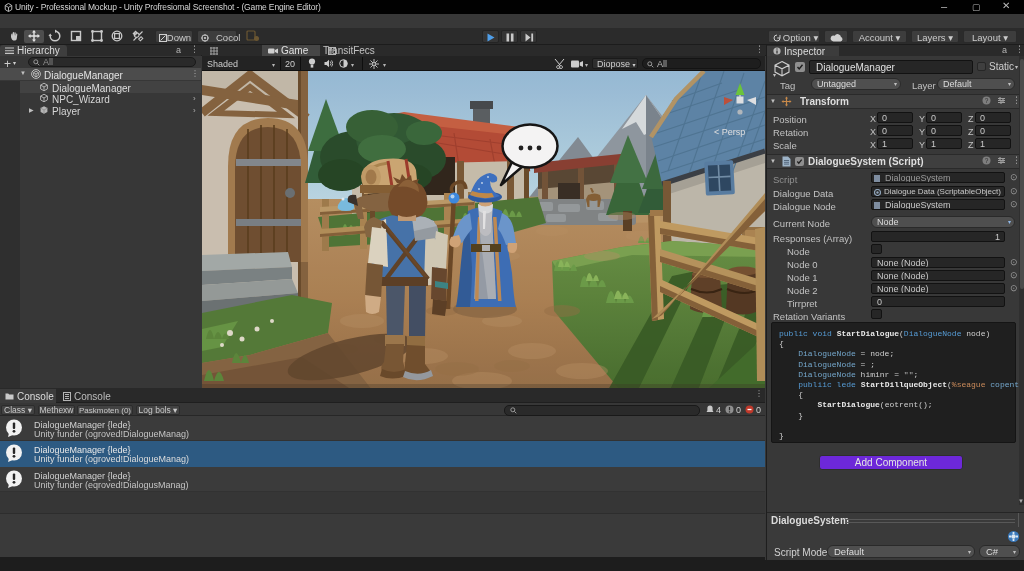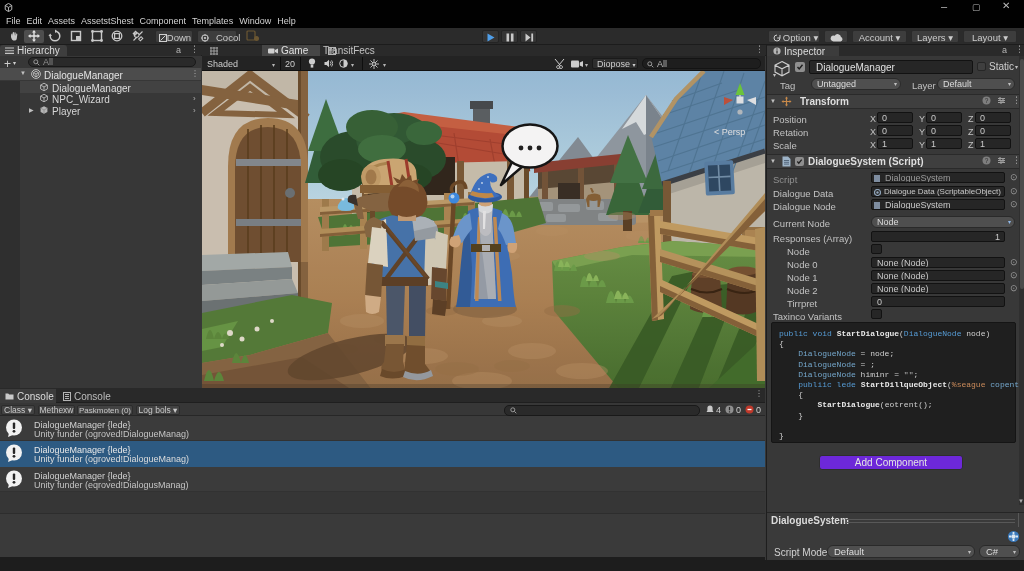--- a/index.html
+++ b/index.html
@@ -35,28 +35,26 @@
 </style>
 </head>
 <body>
 <div id="stage">
 
   <div class="abs" id="titlebar">
     <svg class="abs" style="left:4px;top:3px" width="9" height="9" viewBox="0 0 11 11">
       <path d="M5.5 0.5 L9.5 3 L9.5 8 L5.5 10.5 L1.5 8 L1.5 3 Z" fill="none" stroke="#cfcfcf" stroke-width="1.1"></path>
       <path d="M1.8 3.2 L5.5 5.4 L9.2 3.2 M5.5 5.4 L5.5 10.2" stroke="#cfcfcf" stroke-width="1" fill="none"></path>
     </svg>
+    <span style="position:absolute;left:15px">Unity - Professional Mockup - Unity Profresiomal Screenshot - (Game Engine Editor)</span>
     <span style="position:absolute;left:941px;top:-1px;font-size:11px;color:#bbb">–</span>
     <span style="position:absolute;left:972px;top:0px;font-size:9px;color:#bbb">▢</span>
     <span style="position:absolute;left:1002px;top:-1px;font-size:10px;color:#bbb">✕</span>
   </div>
 
-  <div class="abs" id="menubar">
-    <span style="padding-left:6px;padding-right:3px">File</span><span>Edit</span><span>Assets</span><span>AssetstShest</span><span>Component</span><span>Templates</span><span>Window</span><span>Help</span>
-  </div>
 
   <div class="abs" id="toolbar">
     <div class="tbtn" style="left:24px;width:20px;background:#4e4e4e"></div>
     <svg class="tico" style="left:7px" viewBox="0 0 14 14">
         <path d="M4 8 C4 5 4.8 4 5.4 4.8 L5.6 7 L5.8 3.4 C6.2 2.6 6.9 2.8 7 3.6 L7.1 6.8 L7.5 3.6 C8 3 8.6 3.2 8.7 4 L8.7 7 L9.3 4.8 C9.8 4.2 10.4 4.6 10.3 5.4 L9.8 9.5 C9.6 11 8.8 11.6 7.3 11.6 C5.8 11.6 5 11 4.6 9.8 Z" fill="#c9c9c9"></path>
       </svg>
     <svg class="tico" style="left:27px" viewBox="0 0 14 14">
         <path d="M7 1 L9 3.5 L7.7 3.5 L7.7 6.3 L10.5 6.3 L10.5 5 L13 7 L10.5 9 L10.5 7.7 L7.7 7.7 L7.7 10.5 L9 10.5 L7 13 L5 10.5 L6.3 10.5 L6.3 7.7 L3.5 7.7 L3.5 9 L1 7 L3.5 5 L3.5 6.3 L6.3 6.3 L6.3 3.5 L5 3.5 Z" fill="#e4e4e4"></path>
       </svg>
     <svg class="tico" style="left:48px" viewBox="0 0 14 14">
@@ -737,21 +735,21 @@
     <div class="obj" style="left:104px;top:212px;width:134px;height:11px;line-height:10px;padding-left:5px">None (Node)</div>
     <span class="txt" style="left:243px;top:212px;font-size:9px;color:#9a9a9a">⊙</span>
     <span class="txt" style="left:20px;top:227px;font-size:9.5px;color:#c2c2c2">Node 1</span>
     <div class="obj" style="left:104px;top:225px;width:134px;height:11px;line-height:10px;padding-left:5px">None (Node)</div>
     <span class="txt" style="left:243px;top:225px;font-size:9px;color:#9a9a9a">⊙</span>
     <span class="txt" style="left:20px;top:240px;font-size:9.5px;color:#c2c2c2">Node 2</span>
     <div class="obj" style="left:104px;top:238px;width:134px;height:11px;line-height:10px;padding-left:5px">None (Node)</div>
     <span class="txt" style="left:243px;top:238px;font-size:9px;color:#9a9a9a">⊙</span>
     <span class="txt" style="left:20px;top:253px;font-size:9.5px;color:#c2c2c2">Tirrpret</span>
     <div class="obj" style="left:104px;top:251px;width:134px;height:11px;line-height:10px;padding-left:5px">0</div>
-    <span class="txt" style="left:6px;top:266px;font-size:9.5px;color:#c2c2c2">Taxinco Variants</span>
+    <span class="txt" style="left:6px;top:266px;font-size:9.5px;color:#c2c2c2">Retation Variants</span>
     <div class="obj" style="left:104px;top:264px;width:11px;height:10px"></div>
 
     <div class="abs" style="left:4px;top:277px;width:245px;height:121px;background:#1f1f1f;border:1px solid #151515;border-radius:2px;
       font-family:'Liberation Mono',monospace;font-size:8px;line-height:10.2px;color:#cfcfcf;padding:6px 0 0 7px;white-space:pre"><span style="color:#569cd6">public void</span> <b style="color:#e8e8e8">StartDialogue</b>(<span style="color:#569cd6">DialogueNode</span> node)
 {
     <span style="color:#74a7cc">DialogueNode</span> = node;
     <span style="color:#74a7cc">DialogueNode</span> = ;
     <span style="color:#74a7cc">DialogueNode</span> himinr = <span style="color:#b0b0b0">""</span>;
     <span style="color:#569cd6">publiic lede</span> <b style="color:#e8e8e8">StartDillqueObject</b>(<span style="color:#c98a5a">%seague</span> <span style="color:#74a7cc">copent</span>
     {

